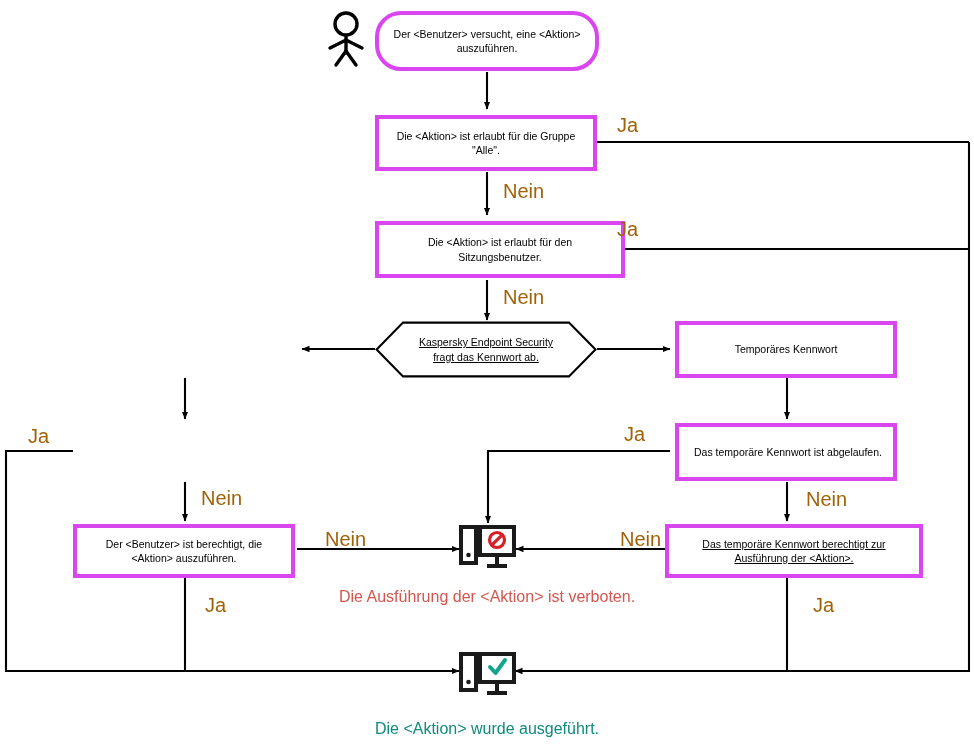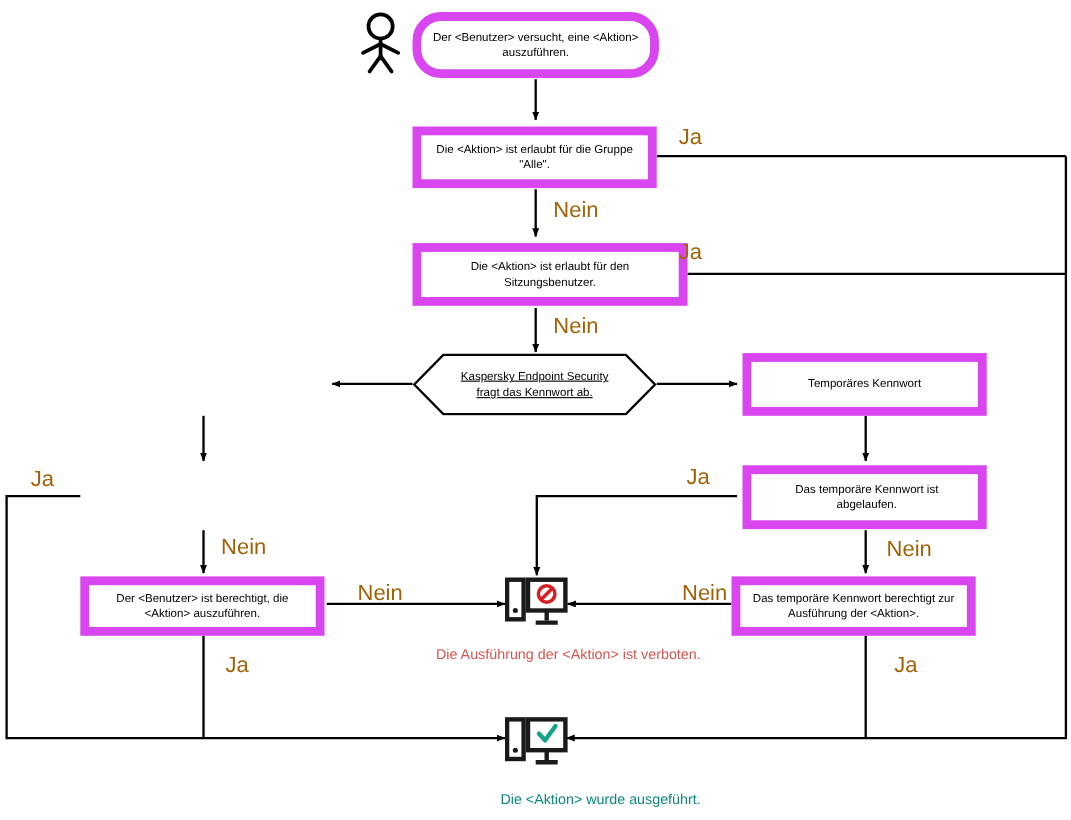--- a/index.html
+++ b/index.html
@@ -1,34 +1,34 @@
 <!DOCTYPE html>
 <html><head>
 <meta charset="utf-8">
 <style>
   html,body{margin:0;padding:0;background:#ffffff;}
   body{font-family:"Liberation Sans","DejaVu Sans",sans-serif;}
   #stage{position:relative;width:974px;height:745px;background:#fff;overflow:hidden;}
   #wires{position:absolute;left:0;top:0;width:974px;height:745px;}
 
-  .node{position:absolute;box-sizing:border-box;background:#fff;border:8px solid #d946ef;
+  .node{position:absolute;box-sizing:border-box;background:#fff;border:4px solid #d946ef;
         display:flex;align-items:center;justify-content:center;text-align:center;
         font-size:10.5px;color:#000;line-height:1.35;padding:4px 8px;}
   .node span{display:block;}
 
   .terminator{border-radius:26px;}
 
   .hexwrap{position:absolute;}
   .hexwrap .hextext{position:absolute;left:0;top:0;width:100%;height:100%;
         display:flex;align-items:center;justify-content:center;text-align:center;
         font-size:10.5px;line-height:1.35;color:#000;padding:8px 34px;box-sizing:border-box;text-decoration:underline;}
 
   .edgelabel{position:absolute;font-size:20px;color:#a16207;white-space:nowrap;}
 
-  .caption{position:absolute;text-align:right;font-size:13px;line-height:1.35;}
+  .caption{position:absolute;text-align:center;font-size:16px;line-height:1.35;}
   .caption.deny{color:#d3574f;}
   .caption.allow{color:#0e8a7d;}
 
   .iconbox{position:absolute;}
   .actor{position:absolute;}
 </style>
 </head>
 <body>
 
 <div id="stage">
@@ -118,21 +118,21 @@
   </div>
 
   <div class="node" style="left:675px;top:321px;width:222px;height:57px;">
     <span>Temporäres Kennwort</span>
   </div>
 
   <div class="node" style="left:675px;top:423px;width:222px;height:58px;padding-left:12px;">
     <span>Das temporäre Kennwort ist abgelaufen.</span>
   </div>
 
-  <div class="node" style="left:665px;top:524px;width:222px;height:54px;">
+  <div class="node" style="left:665px;top:524px;width:258px;height:54px;text-decoration:underline;">
     <span>Das temporäre Kennwort berechtigt zur Ausführung der &lt;Aktion&gt;.</span>
   </div>
 
   <div class="edgelabel" style="left:617px;top:114px;">Ja</div>
   <div class="edgelabel" style="left:503px;top:180px;">Nein</div>
   <div class="edgelabel" style="left:617px;top:218px;">Ja</div>
   <div class="edgelabel" style="left:503px;top:286px;">Nein</div>
 
   <div class="edgelabel" style="left:28px;top:425px;">Ja</div>
   <div class="edgelabel" style="left:201px;top:487px;">Nein</div>

